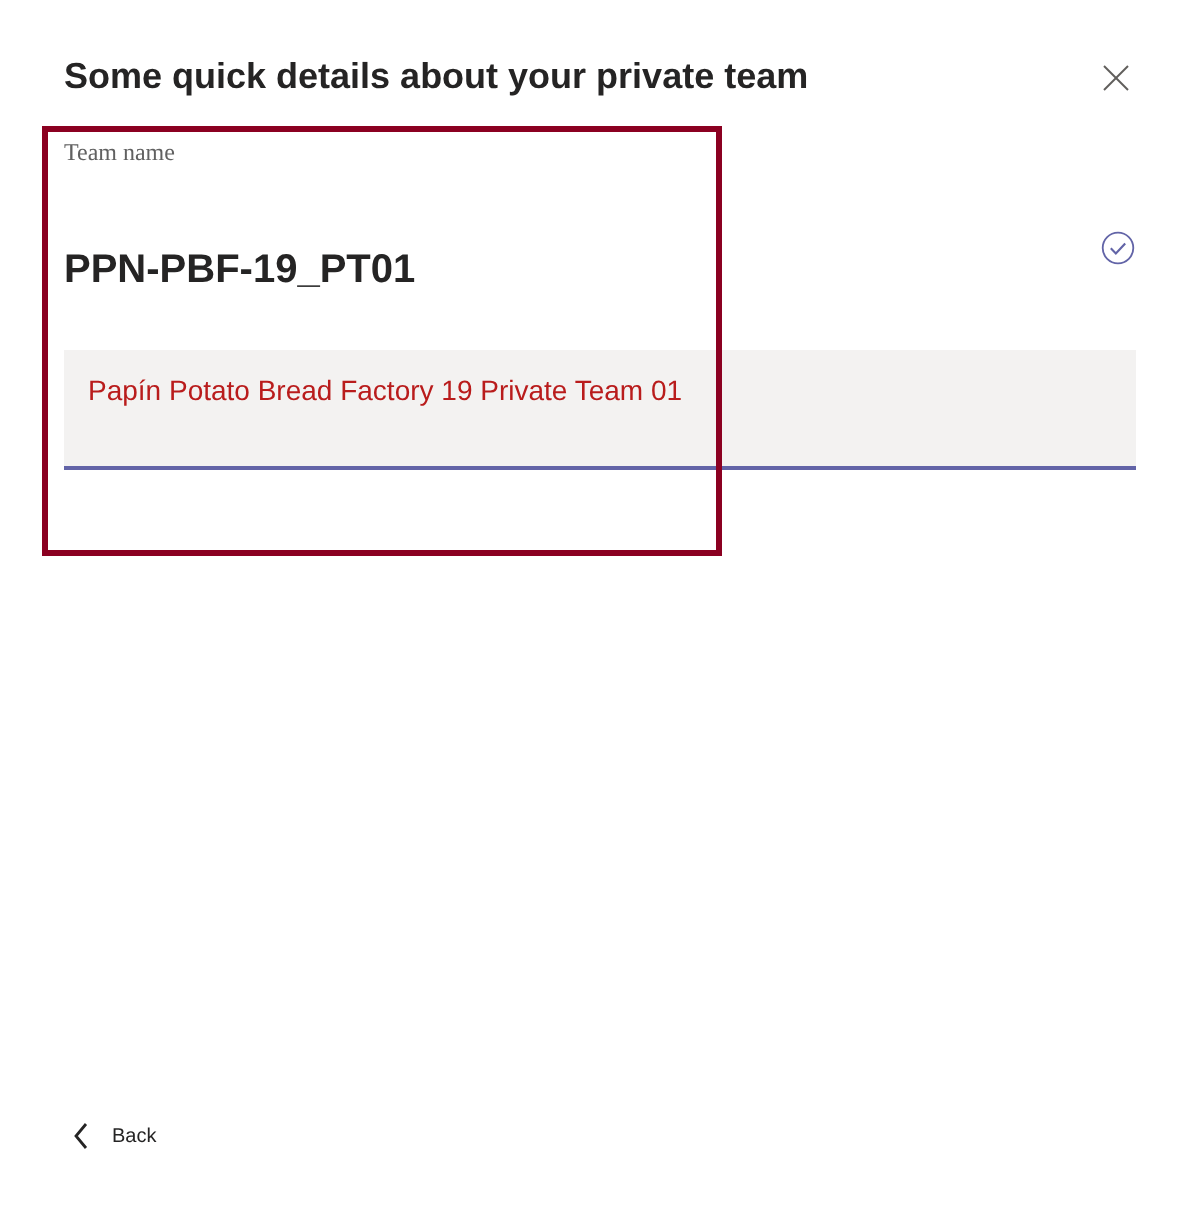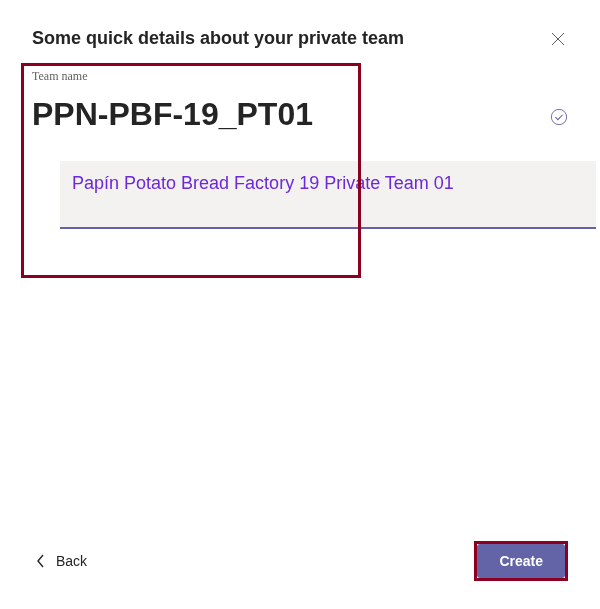--- a/index.html
+++ b/index.html
@@ -70,62 +70,62 @@
     display: flex;
     align-items: center;
     justify-content: space-between;
     gap: 12px;
     margin-bottom: 18px;
   }
   .team-name-input {
     flex: 1;
     border: none;
     background: transparent;
-    font-size: 32px;
+    font-size: 20px;
     font-weight: 700;
     color: #252424;
     padding: 6px 0 10px 0;
     outline: none;
     font-family: inherit;
+    margin-top: 28px;
   }
   .check-icon {
     width: 18px; height: 18px;
     flex: 0 0 auto;
     color: var(--accent);
   }
 
   .desc-input {
     width: 100%;
     min-height: 60px;
     border: none;
     border-bottom: 2px solid var(--accent);
     background: var(--input-bg);
-    font-size: 18px;
+    font-size: 14px;
     font-family: inherit;
-    color: #6d28d9;
+    color: #b91c1c;
     padding: 12px 12px;
     outline: none;
     resize: none;
-    margin-left: 28px;
   }
 
   .footer {
     position: absolute;
     left: 32px; right: 32px; bottom: 28px;
     display: flex;
     align-items: center;
     justify-content: space-between;
   }
   .back-btn {
     display: flex;
     align-items: center;
     gap: 10px;
     background: none;
     border: none;
-    font-size: 14px;
+    font-size: 10px;
     color: #252424;
     cursor: pointer;
     padding: 6px 4px;
     font-family: inherit;
   }
   .back-btn svg { width: 10px; height: 14px; }
 
   .create-wrap {
     position: relative;
     padding: 3px;
@@ -180,19 +180,15 @@
   </div>
 
   <div class="footer">
     <button class="back-btn">
       <svg viewBox="0 0 10 14">
         <path d="M7 1 L2 7 L7 13" fill="none" stroke="currentColor" stroke-width="1.4"></path>
       </svg>
       <span>Back</span>
     </button>
 
-    <div class="create-wrap">
-      <div class="create-highlight"></div>
-      <button class="create-btn">Create</button>
-    </div>
   </div>
 
 </div>
 
 </body></html>

